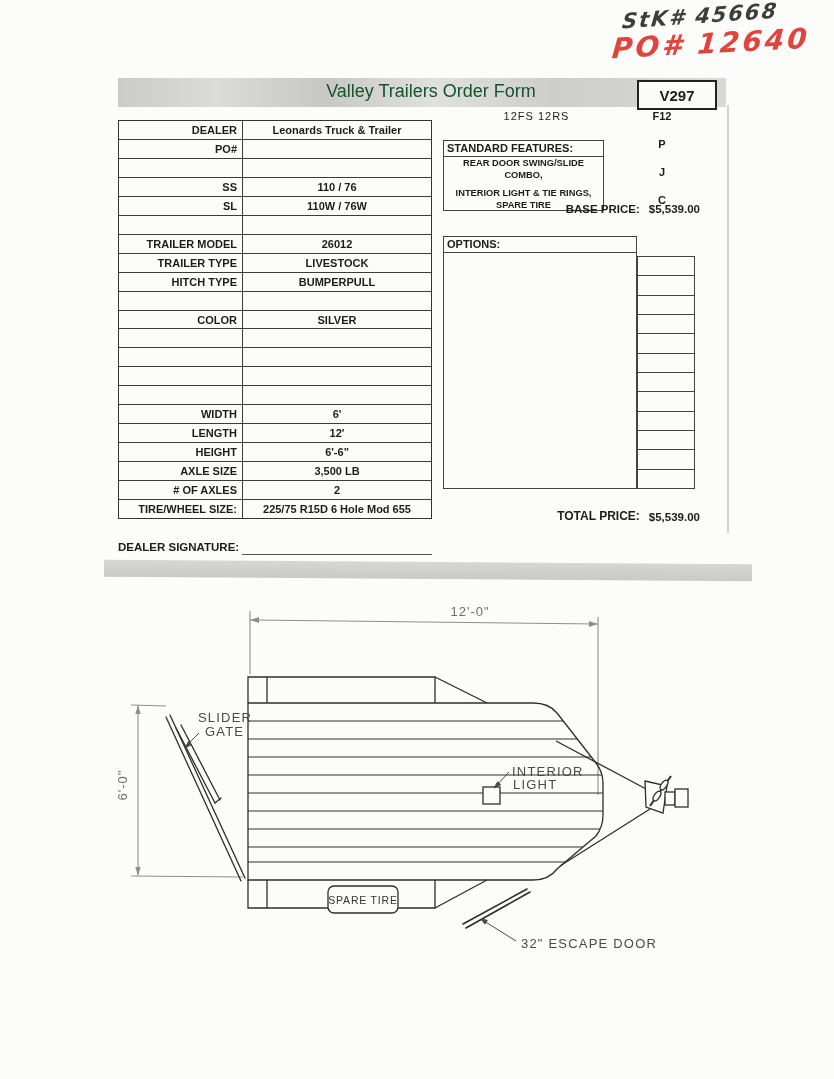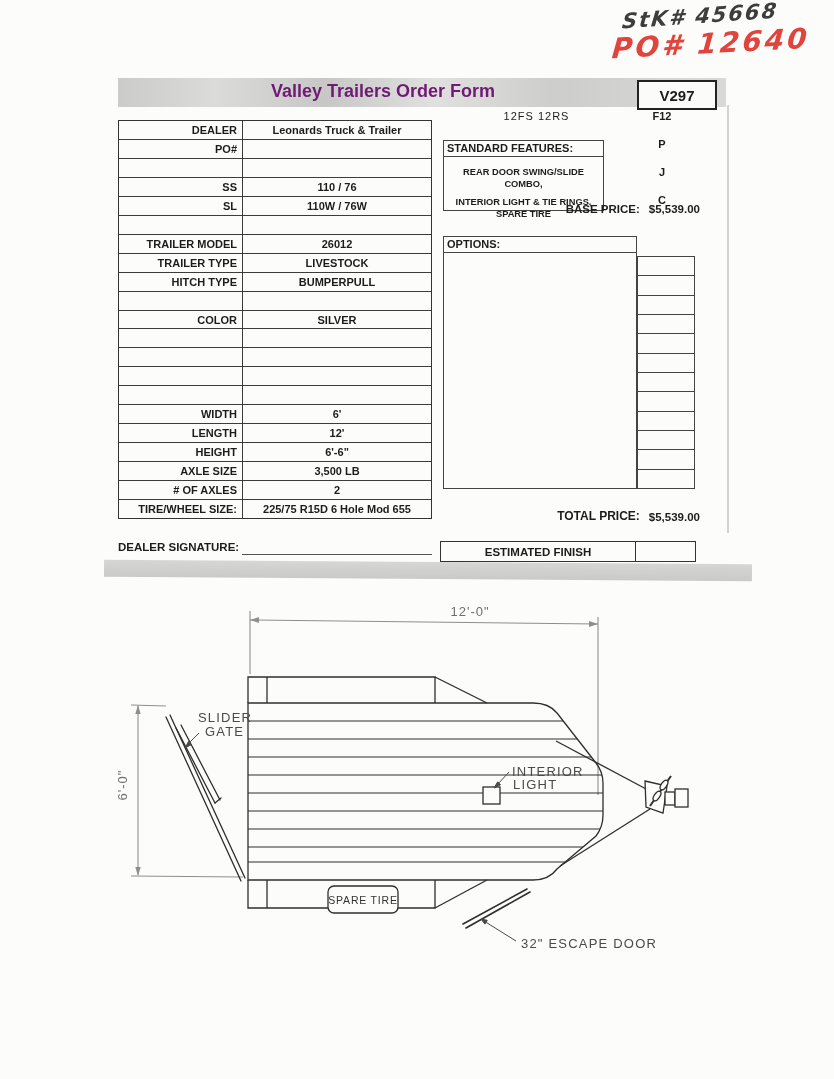--- a/index.html
+++ b/index.html
@@ -10,21 +10,21 @@
   
   .hand{font-family:"DejaVu Sans",sans-serif;font-style:italic;font-weight:bold;white-space:nowrap;}
   .hand-stk{left:622px;top:4px;font-size:21px;letter-spacing:2px;color:#3d3d3d;
             transform:rotate(-4deg) skewX(-10deg);}
   .hand-po{left:612px;top:27px;font-size:28px;letter-spacing:3px;color:#e0443c;
            transform:rotate(-3deg) skewX(-8deg);}
 
   
   .title-band{left:118px;top:78px;width:608px;height:29px;
     background:linear-gradient(90deg,#cbcbc9,#dbdbd9 16%,#c7c7c5 34%,#e0e0de 52%,#cdcdcb 72%,#d9d9d7 100%);}
-  .form-title{left:118px;top:81px;width:530px;text-align:center;font-size:18px;font-weight:bold;color:#701a75;}
+  .form-title{left:118px;top:81px;width:530px;text-align:center;font-size:18px;font-weight:normal;color:#14532d;padding-left:48px;}
   .v-badge{left:637px;top:80px;width:76px;height:26px;border:2px solid #222;background:#fbfbfa;
            display:flex;align-items:center;justify-content:center;font-size:15px;font-weight:bold;}
 
   
   .spec-table{left:118px;top:120px;width:314px;height:399px;border:1.5px solid #333;
               display:flex;flex-direction:column;box-sizing:border-box;background:transparent;}
   .spec-row{flex:1 1 0;display:flex;border-bottom:1px solid #3c3c3c;min-height:0;}
   .spec-row:last-child{border-bottom:none;}
   .spec-cell{display:flex;align-items:center;font-size:11px;font-weight:bold;white-space:nowrap;}
   .spec-label{width:118px;border-right:1px solid #3c3c3c;justify-content:flex-end;padding-right:5px;}
@@ -34,21 +34,21 @@
   .sig-label{font-size:11.5px;font-weight:bold;white-space:nowrap;}
   .sig-line{flex:1;border-bottom:1.5px solid #555;height:14px;margin-left:3px;}
 
   
   .model-codes{left:443px;top:110px;width:187px;text-align:center;font-size:11px;font-weight:normal;letter-spacing:1px;}
   .code-col{left:645px;top:110px;width:34px;display:flex;flex-direction:column;align-items:center;row-gap:16px;
             font-size:11px;font-weight:bold;}
   .features-box{left:443px;top:140px;width:161px;height:71px;border:1.5px solid #444;box-sizing:border-box;background:transparent;}
   .features-header{font-size:11px;font-weight:bold;padding:1px 3px 2px;border-bottom:1px solid #444;}
   .feature-line{font-size:9.3px;font-weight:bold;text-align:center;line-height:1.25;}
-  .fl1{margin-top:10px;}
+  .fl1{margin-top:1px;}
   .fl2{margin-top:7px;padding:0 8px;}
   .price-row{display:flex;justify-content:flex-end;align-items:flex-end;gap:9px;font-weight:bold;}
   .base-price{left:400px;top:203px;width:300px;font-size:11.5px;}
   .total-price{left:400px;top:509px;width:300px;font-size:12px;}
   .price-value{font-size:11.5px;}
 
   .options-box{left:443px;top:236px;width:194px;height:253px;border:1.5px solid #444;box-sizing:border-box;}
   .options-header{font-size:11px;font-weight:bold;padding:1px 3px 2px;border-bottom:1.2px solid #444;}
   .price-col{left:637px;top:256px;width:58px;height:233px;border:1.2px solid #444;box-sizing:border-box;
              display:flex;flex-direction:column;}
@@ -210,24 +210,20 @@
       <div class="price-cell"></div>
       <div class="price-cell"></div>
       <div class="price-cell"></div>
     </div>
 
   <div class="abs price-row total-price">
     <span>TOTAL PRICE:</span>
     <span class="price-value">$5,539.00</span>
   </div>
 
-  <div class="abs est-box">
-    <div class="est-label">ESTIMATED FINISH</div>
-    <div class="est-value"></div>
-  </div>
 
   <div class="abs scan-band"></div>
   <div class="abs scan-edge"></div>
 
   <svg width="834" height="1079" viewBox="0 0 834 1079">
     <defs>
       <clipPath id="bodyClip">
         <path d="M248,703 H533 Q549,703 557,713 L596,763 Q603,772 603,783 L603,815 Q603,827 596,836 L557,869 Q549,880 533,880 H248 Z"></path>
       </clipPath>
     </defs>

